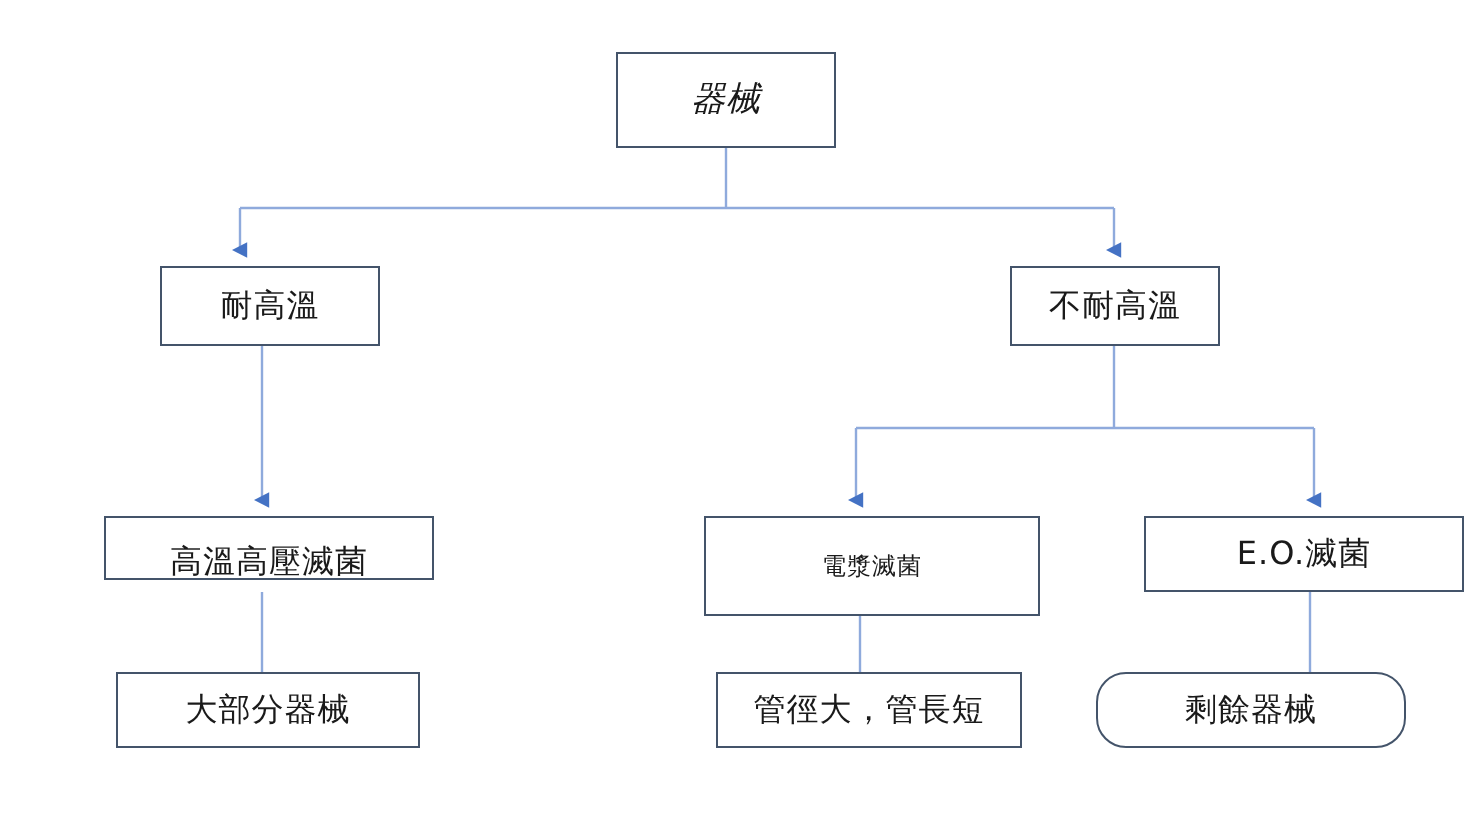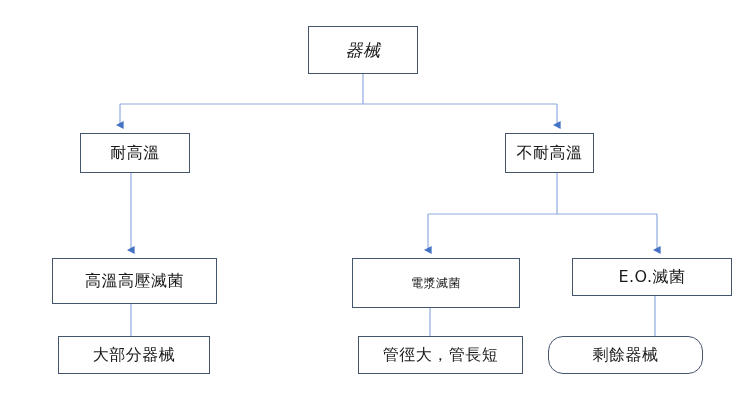--- a/index.html
+++ b/index.html
@@ -40,28 +40,28 @@
     z-index: 2;
   }
   .node .node-label {
     display: block;
     line-height: 1;
   }
   
   #node-root       { left: 308px; top: 26px;  width: 110px; height: 48px; font-size: 17px; font-style: italic; }
   
   #node-heat       { left: 80px;  top: 133px; width: 110px; height: 40px; font-size: 16px; }
-  #node-noheat     { left: 505px; top: 133px; width: 89px; height: 40px; font-size: 16px; }
+  #node-noheat     { left: 505px; top: 133px; width: 105px; height: 40px; font-size: 16px; }
   
-  #node-autoclave  { left: 52px;  top: 258px; width: 165px; height: 46px; font-size: 16px; }
+  #node-autoclave  { left: 52px;  top: 258px; width: 165px; height: 32px; font-size: 16px; align-items: flex-end; }
   #node-plasma     { left: 352px; top: 258px; width: 168px; height: 50px; font-size: 12px; }
   #node-eo         { left: 572px; top: 258px; width: 160px; height: 38px; font-size: 16px; }
   
   #node-most       { left: 58px;  top: 336px; width: 152px; height: 38px; font-size: 16px; text-align: center; }
-  #node-tube       { left: 358px; top: 336px; width: 165px; height: 38px; font-size: 16px; align-items: center; }
+  #node-tube       { left: 358px; top: 336px; width: 153px; height: 38px; font-size: 16px; align-items: center; }
   #node-rest       { left: 548px; top: 336px; width: 155px; height: 38px; font-size: 16px; border-radius: 15px; }
 </style>
 </head>
 <body>
 
 <div id="canvas">
 
   <svg class="connectors" viewBox="0 0 740 418">
     <defs>
       <marker id="arrowhead" markerWidth="9" markerHeight="9" refX="4.5" refY="4.2" orient="auto" markerUnits="userSpaceOnUse">

